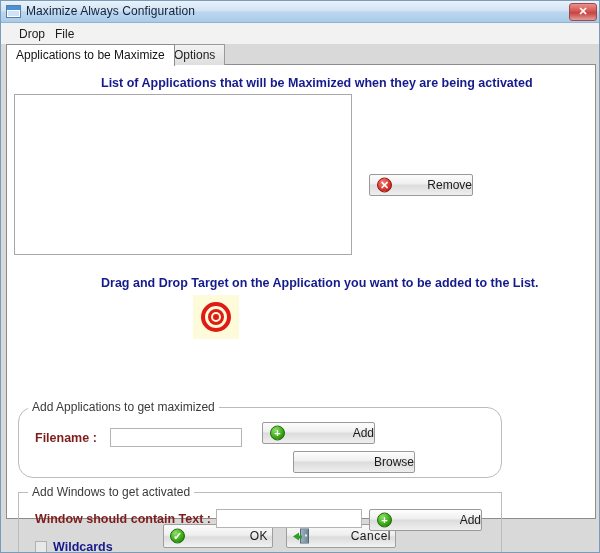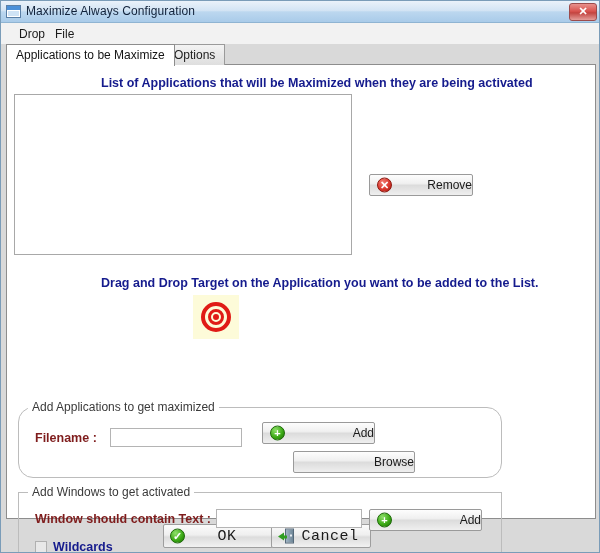--- a/index.html
+++ b/index.html
@@ -324,33 +324,33 @@
     box-sizing: border-box;
     background: linear-gradient(to bottom, #fbfbfb 0%, #efefef 45%, #dcdcdc 55%, #f2f2f2 100%);
     border: 1px solid #9e9e9e;
     border-radius: 2px;
     cursor: pointer;
   }
   .footer-btn .lbl {
     position: absolute;
     left: 22px; right: 4px; top: 50%;
     transform: translateY(-50%);
-    text-align: center;
-    font-family: Liberation Mono, monospace;
-    font-size: 15px;
+    text-align: right;
+    font-family: Liberation Sans, sans-serif;
+    font-size: 12px;
     color: #1a1a1a;
     letter-spacing: 0.5px;
   }
   .footer-btn .ico {
     position: absolute;
     left: 6px; top: 50%;
     transform: translateY(-50%);
   }
   #btn-ok { left: 162px; width: 110px; }
-  #btn-cancel { left: 270px; width: 100px; padding-left: 48px; }
+  #btn-cancel { left: 285px; width: 110px; padding-left: 48px; }
 
   
   .door-icon {
     display: block;
     position: relative;
     width: 16px; height: 15px;
   }
   .door-icon .door {
     position: absolute;
     right: 0; top: 0;

